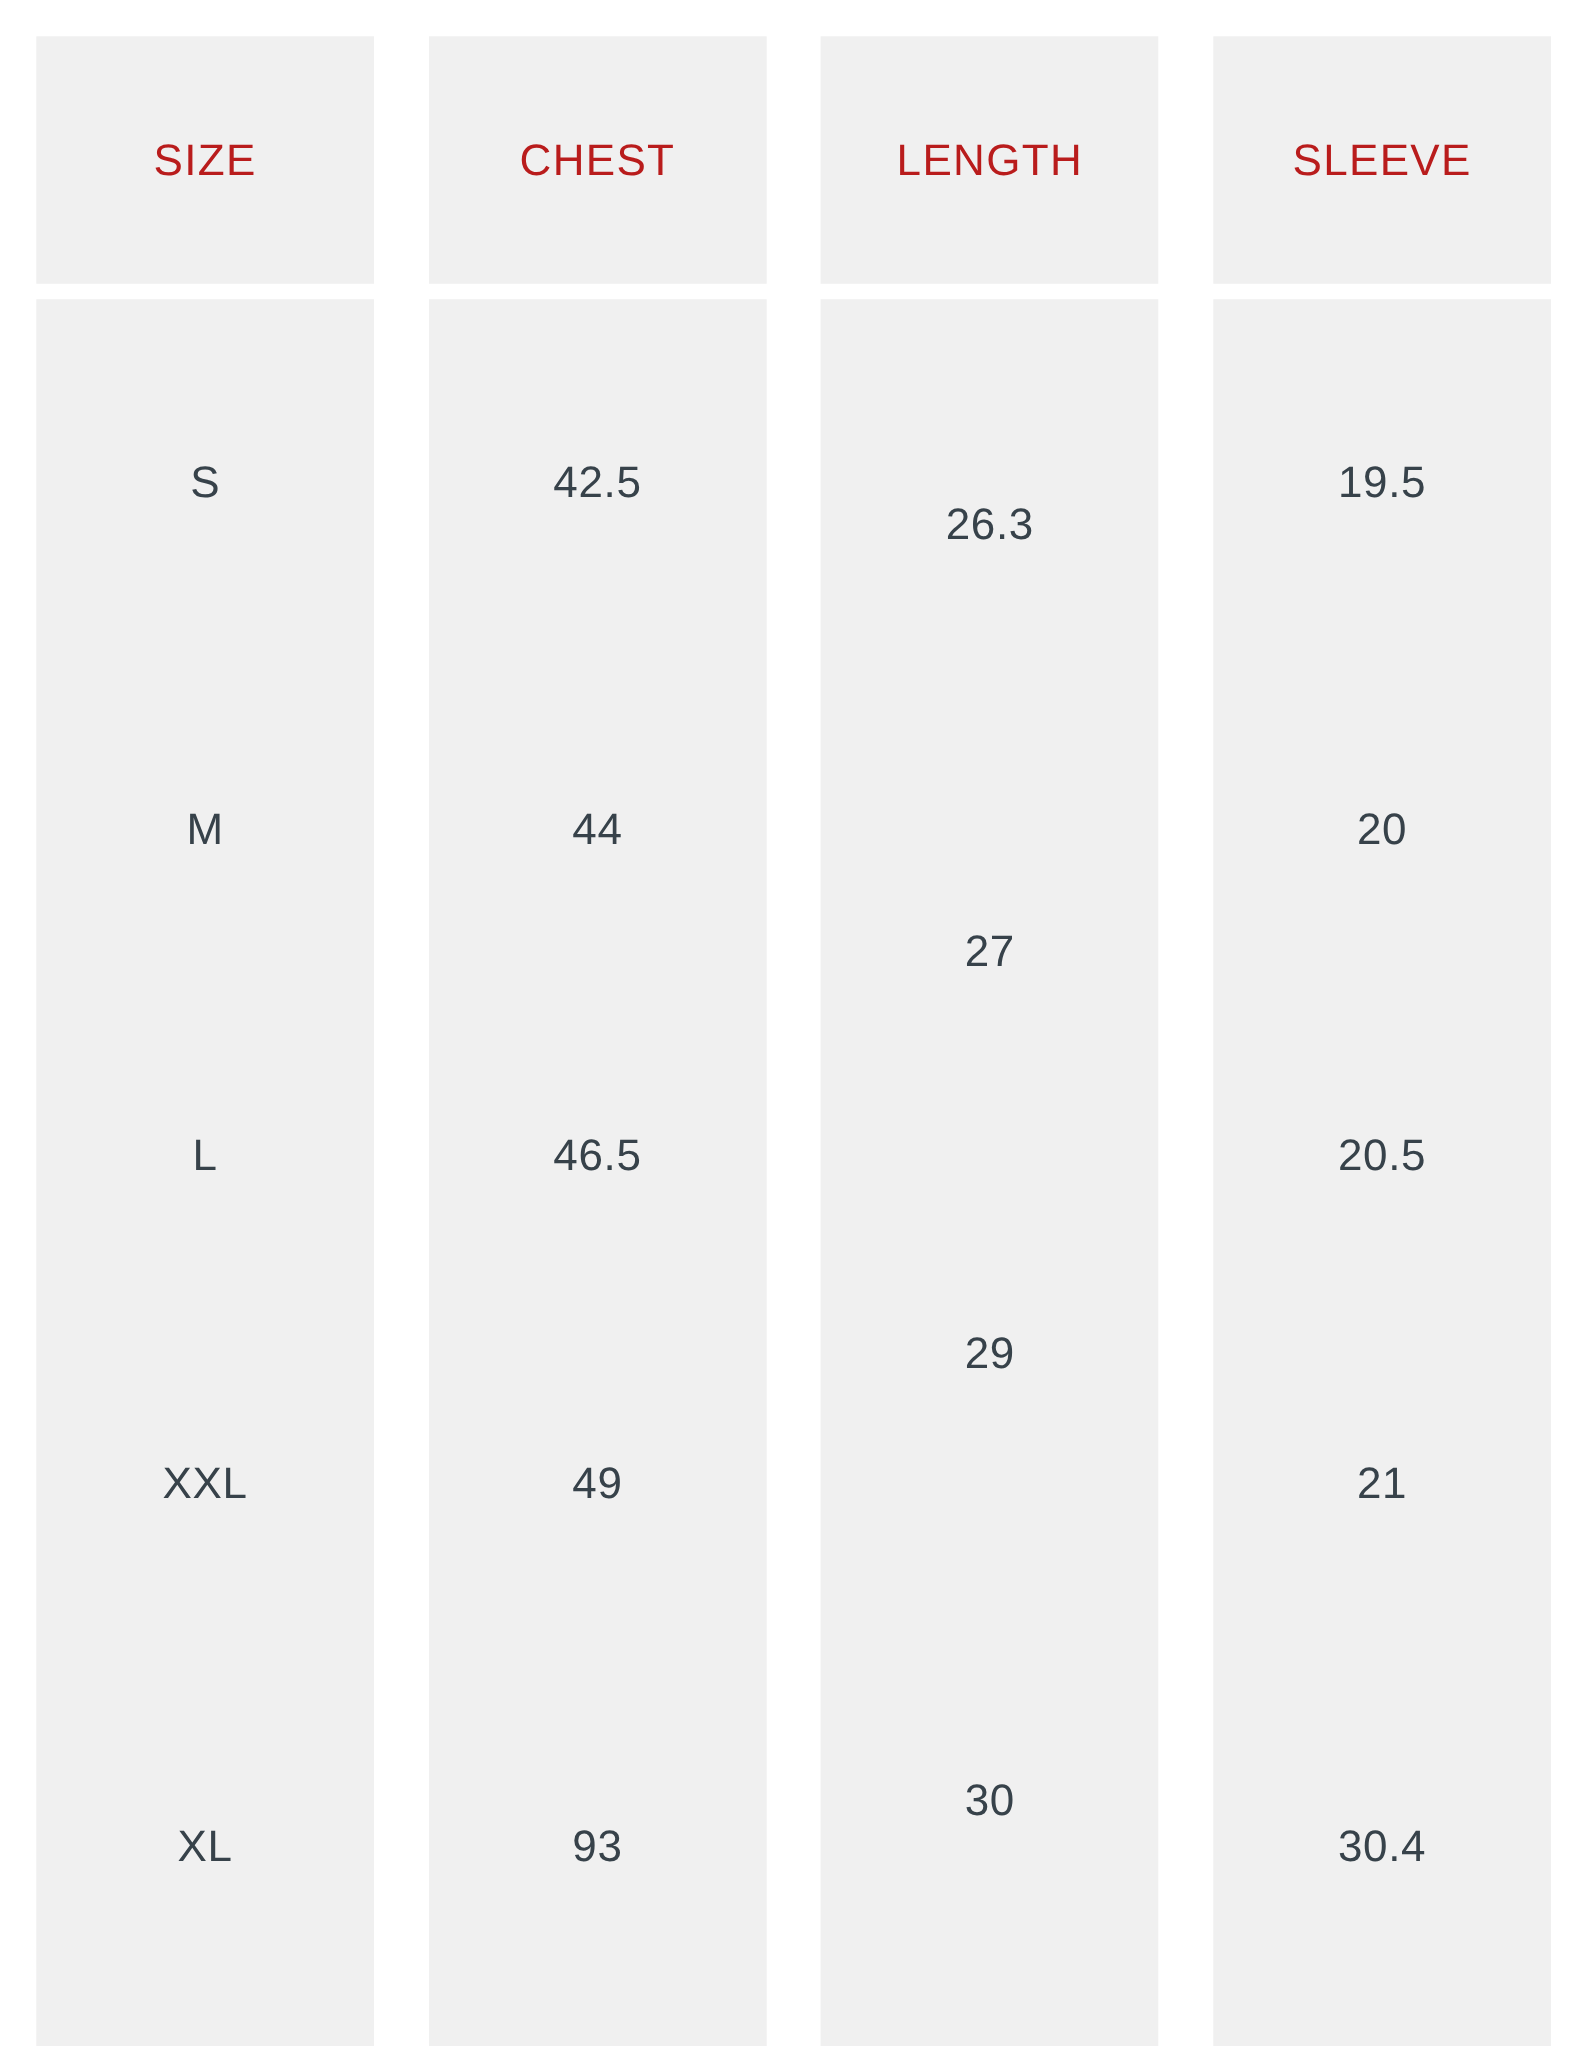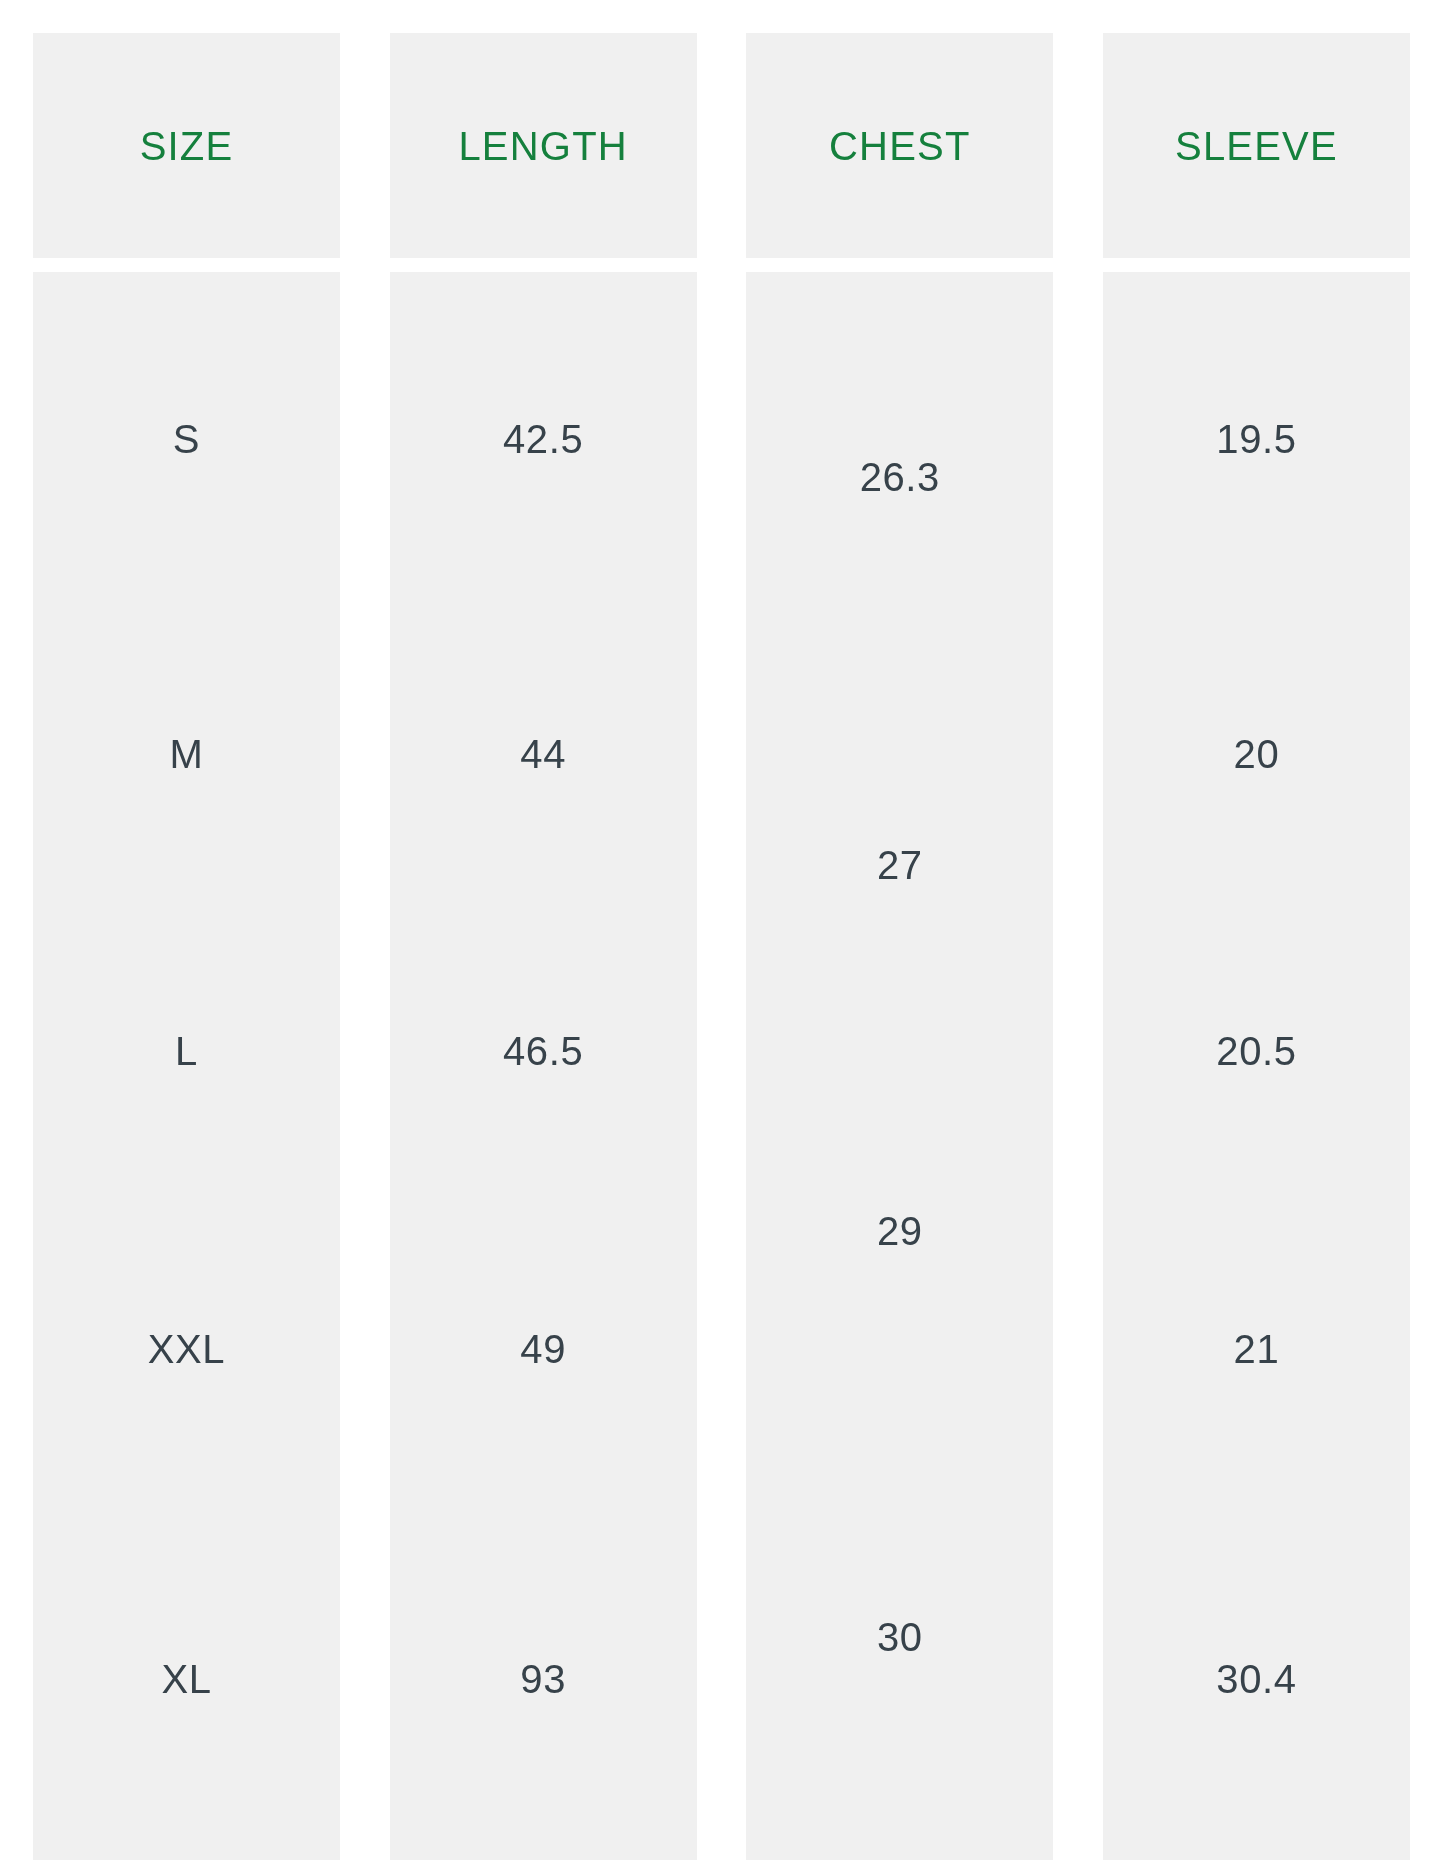--- a/index.html
+++ b/index.html
@@ -36,21 +36,21 @@
     width: 307px;
     height: 225px;
     background: #f0f0f0;
     display: flex;
     align-items: center;
     justify-content: center;
   }
   .header-label {
     font-size: 40px;
     letter-spacing: 1.2px;
-    color: #15803d;
+    color: #b91c1c;
     font-weight: 400;
     line-height: 1;
     text-align: right;
     white-space: nowrap;
   }
 
   
   .body-row {
     position: absolute;
     left: 33px;
@@ -92,24 +92,24 @@
 </head>
 <body>
 
 <div id="size-chart">
 
   <div class="header-row">
     <div class="header-cell">
       <span class="header-label">SIZE</span>
     </div>
     <div class="header-cell">
-      <span class="header-label">LENGTH</span>
+      <span class="header-label">CHEST</span>
     </div>
     <div class="header-cell">
-      <span class="header-label">CHEST</span>
+      <span class="header-label">LENGTH</span>
     </div>
     <div class="header-cell">
       <span class="header-label">SLEEVE</span>
     </div>
   </div>
 
   <div class="body-row">
 
     <div class="body-col">
       <div class="data-cell">

